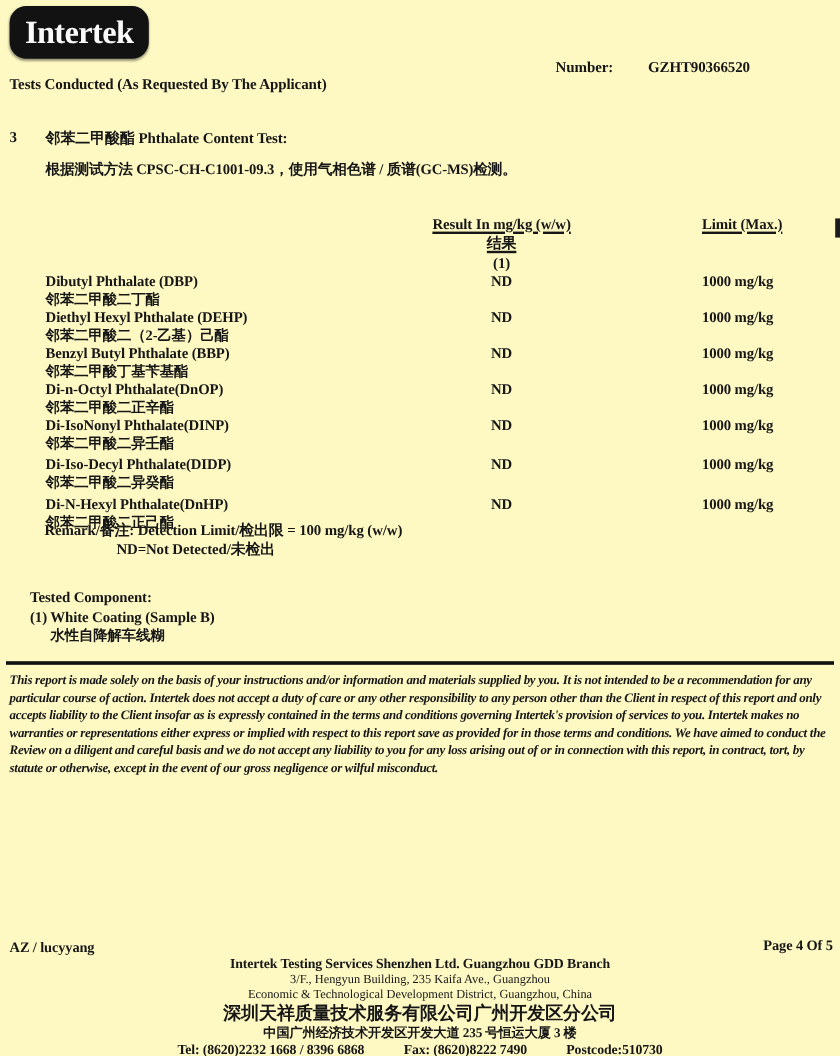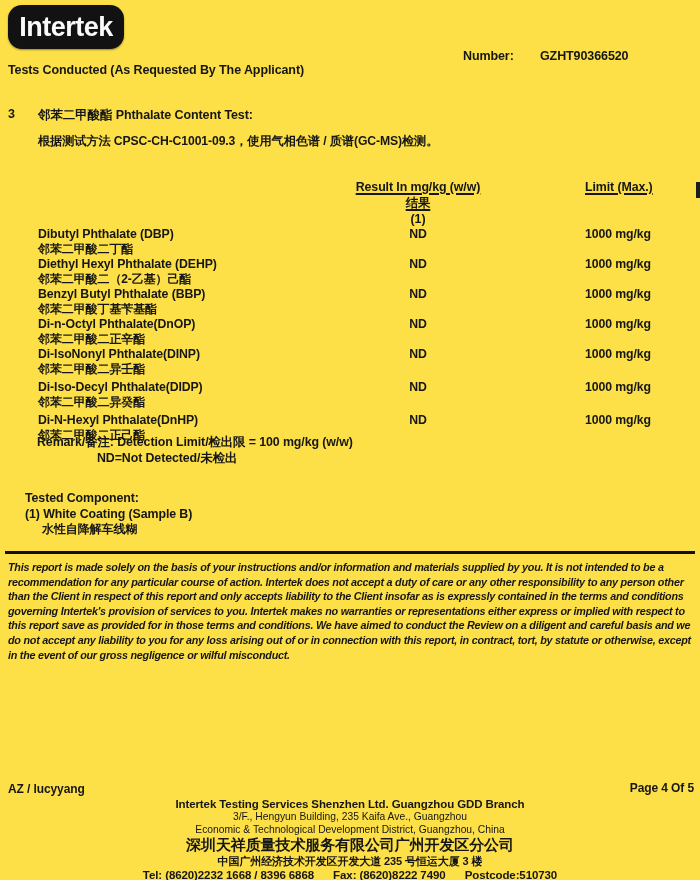--- a/index.html
+++ b/index.html
@@ -1,19 +1,19 @@
 <!DOCTYPE html>
 <html><head>
 <meta charset="utf-8">
 <style>
   html,body{margin:0;padding:0;background:#d8d6d2;}
   .page{
     position:relative;width:700px;height:880px;margin:0 auto;
-    background:#fde047;overflow:hidden;color:#161616;
-    font-family:Liberation Sans, sans-serif;
+    background:#fef9c3;overflow:hidden;color:#161616;
+    font-family:Liberation Serif, serif;
     font-weight:600;letter-spacing:-0.1px;
   }
   
   .logo{position:absolute;left:8px;top:5px;width:116px;height:44px;background:#121212;
     border-radius:14px;display:flex;align-items:center;justify-content:center;
     box-shadow:0 1px 2px rgba(0,0,0,.4);}
   .logo span{color:#fafafa;font-size:27px;font-weight:700;letter-spacing:-0.5px;}
   
   .number-row{position:absolute;left:463px;top:49px;font-size:12.5px;}
   .number-row .num-value{position:absolute;left:77px;top:0;white-space:nowrap;}
@@ -44,21 +44,21 @@
     font-style:italic;font-size:10.8px;line-height:14.6px;letter-spacing:-0.25px;}
   
   .foot-left{position:absolute;left:8px;top:782px;font-size:12px;}
   .foot-right{position:absolute;right:6px;top:781px;font-size:12px;}
   .foot-center{position:absolute;left:0;top:798px;width:700px;text-align:center;}
   .fc-company{font-size:11.5px;font-weight:700;line-height:13px;}
   .fc-addr{font-size:10.3px;font-weight:400;line-height:12.5px;letter-spacing:0;text-align:center;}
   .fc-cn{font-size:15px;line-height:18px;}
   .fc-cnaddr{font-size:11px;line-height:14px;}
   .fc-contact{font-size:11.5px;font-weight:700;line-height:14px;}
-  .fc-contact .gap2{margin-left:16px;text-align:right;}
+  .fc-contact .gap2{margin-left:30px;text-align:right;}
   .scan-mark{position:absolute;right:0;top:182px;width:4px;height:16px;background:#1c1c1c;}
 </style>
 </head>
 <body>
 
 <div class="page">
 
   <div class="logo">
     <span>Intertek</span>
   </div>

